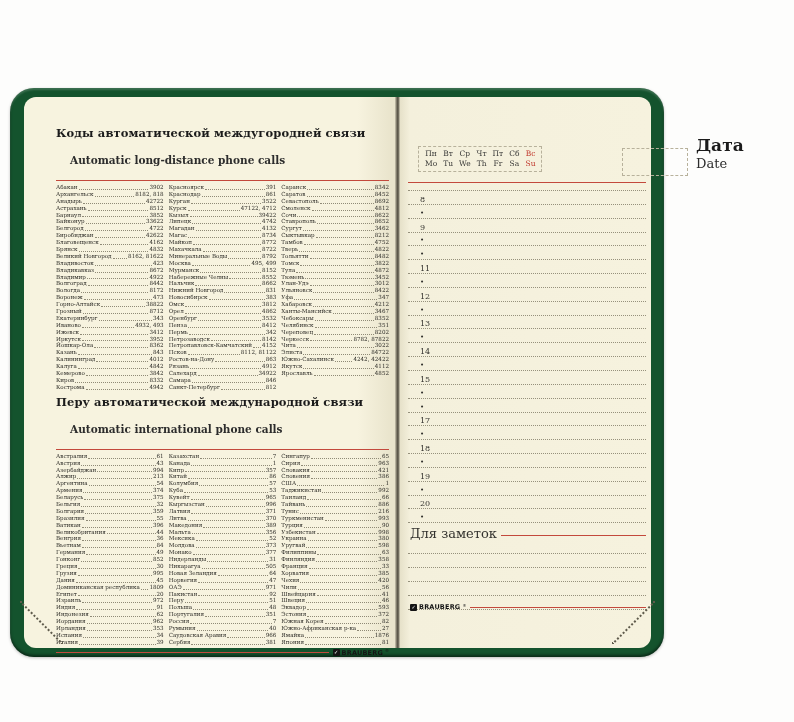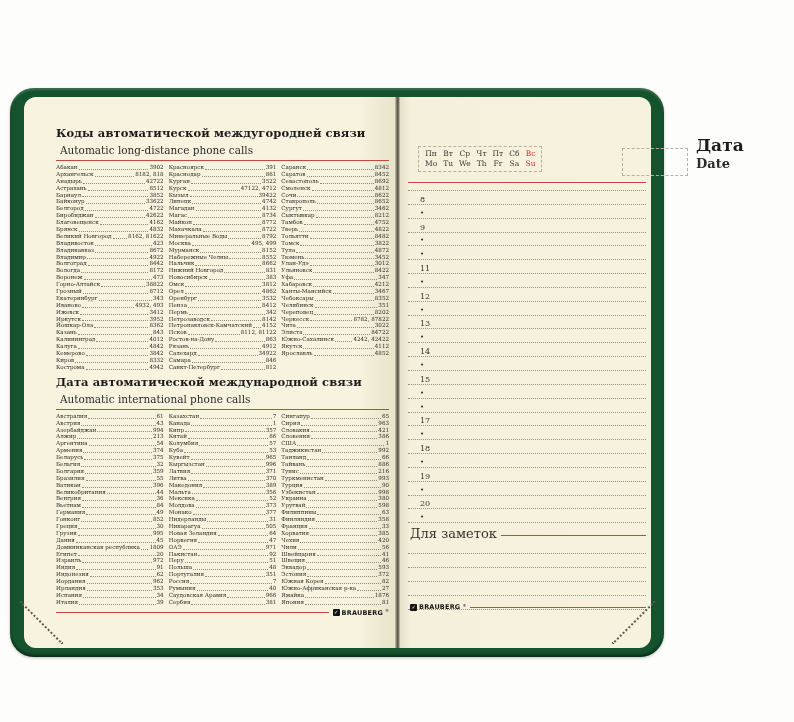--- a/index.html
+++ b/index.html
@@ -11,21 +11,21 @@
          box-shadow:inset 0 2px 2px rgba(255,255,255,.18), inset 0 -2px 3px rgba(0,0,0,.5), 0 1px 3px rgba(0,0,0,.25);}
   .pages{position:absolute;left:14px;top:9px;right:13px;bottom:9px;display:flex;}
   .page{position:relative;background:#f6f2de;}
   .page-left{width:371px;border-radius:12px 0 0 12px;background:linear-gradient(to right,#f7f3df 0%,#f7f3df 90%,#e9e4cc 99%);}
   .gutter{width:5px;background:linear-gradient(to right,#cfcab4 0%,#6a6557 40%,#4f4b3e 60%,#d9d4be 100%);}
   .page-right{flex:1;border-radius:0 12px 12px 0;background:linear-gradient(to right,#e6e1c9 0%,#f4f0dc 4%,#f6f2de 100%);}
 
   
   .lp-content{position:absolute;left:32px;right:6px;top:30px;}
   .sec-title{margin:0;font-size:11.5px;line-height:13px;font-weight:700;color:#1b1b1b;letter-spacing:.1px;}
-  .sec-sub{margin:4px;font-size:10.5px;line-height:12px;font-weight:400;color:#2c2c2c;}
+  .sec-sub{margin:14px;font-size:10.5px;line-height:12px;font-weight:700;color:#2c2c2c;}
   .red-rule{border:0;border-top:1.5px solid #c3493c;margin:2px 0 3px 0;}
   .cols{display:flex;gap:5px;}
   .col{flex:1 1 0;min-width:0;}
   .row{display:flex;align-items:baseline;height:6.9px;font-size:5.6px;line-height:6.9px;color:#2e2d28;white-space:nowrap;}
   .row .nm{flex:0 0 auto;overflow:hidden;}
   .row .ld{flex:1 1 auto;min-width:3px;border-bottom:1px dotted #8f8a76;align-self:flex-end;margin:0 1px 1px 1px;}
   .row .cd{flex:0 0 auto;}
   .section2{margin-top:5px;}
   .lp-footer{display:flex;align-items:center;margin-top:3px;}
   .lp-footer .fline{flex:1 1 auto;border-top:1.4px solid #c3493c;margin-right:4px;}
@@ -38,21 +38,21 @@
 
   
   .rp-content{position:absolute;left:8px;right:5px;top:0;bottom:0;margin-top:12px;}
   .weekday-box{position:absolute;left:10px;top:37px;display:grid;grid-template-columns:repeat(7,auto);column-gap:6px;row-gap:1px;
                border:1px dashed #b7b19b;padding:3px 6px;background:transparent;}
   .wd{font-size:7.5px;line-height:8.5px;color:#3a3a38;text-align:center;}
   .wd.red{color:#c13a2e;}
   .date-box{position:absolute;left:214px;top:39px;width:64px;height:26px;border:1px dashed #b7b19b;}
   .date-labels{position:absolute;left:288px;top:27px;width:70px;}
   .date-ru{font-size:17px;line-height:19px;font-weight:700;color:#1b1b1b;margin:0;}
-  .date-en{font-size:13px;line-height:15px;font-weight:700;color:#2c2c2c;margin:1px 0 0 0;}
+  .date-en{font-size:13px;line-height:15px;font-weight:400;color:#2c2c2c;margin:1px 0 0 0;}
   .header-rule{position:absolute;left:0;right:0;top:73px;border-top:1.6px solid #c3493c;}
   .hours{position:absolute;left:0;right:0;top:74px;}
   .hrow{position:relative;height:12.85px;border-bottom:1px dotted #96917c;}
   .hrow.sp{height:7px;}
   .hrow .hl{position:absolute;left:12px;bottom:0;font-size:8px;line-height:9px;color:#33322e;}
   .hrow .hl.bl{font-size:7px;}
   .notes-row{position:absolute;left:0;right:0;top:416px;height:14px;display:flex;align-items:flex-end;}
   .notes-label{font-size:13px;line-height:10px;color:#33322e;margin-left:2px;flex:0 0 auto;}
   .notes-row .fline{flex:1 1 auto;border-top:1.4px solid #c3493c;margin:0 0 3px 4px;}
   .note-lines{position:absolute;left:0;right:0;top:431px;}
@@ -523,21 +523,21 @@
                   <div class="row">
                     <span class="nm">Ярославль</span>
                     <span class="ld"></span>
                     <span class="cd">4852</span>
                   </div>
                 </div>
               </div>
           </section>
 
           <section class="section2">
-            <h1 class="sec-title">Дата автоматической международной связи</h1>
+            <h1 class="sec-title">Перу автоматической международной связи</h1>
             <h2 class="sec-sub">Automatic international phone calls</h2>
             <hr class="red-rule">
             <div class="cols">
                 <div class="col">
                   <div class="row">
                     <span class="nm">Австралия</span>
                     <span class="ld"></span>
                     <span class="cd">61</span>
                   </div>
                   <div class="row">

